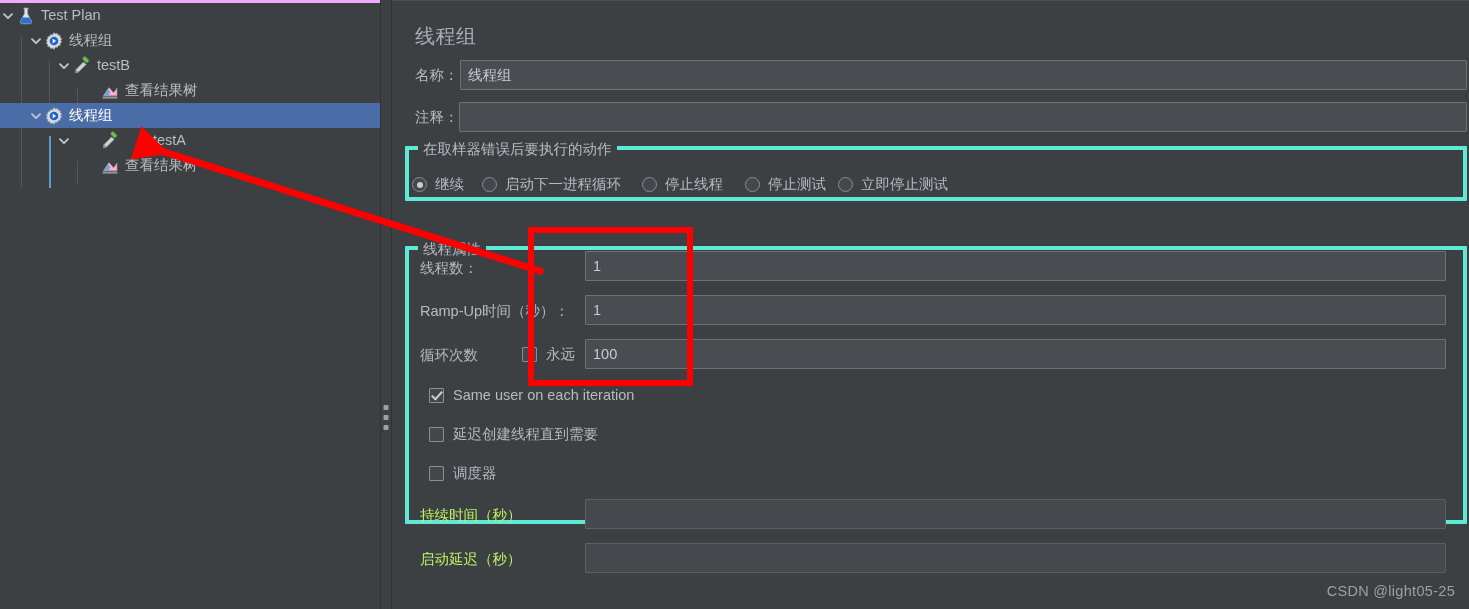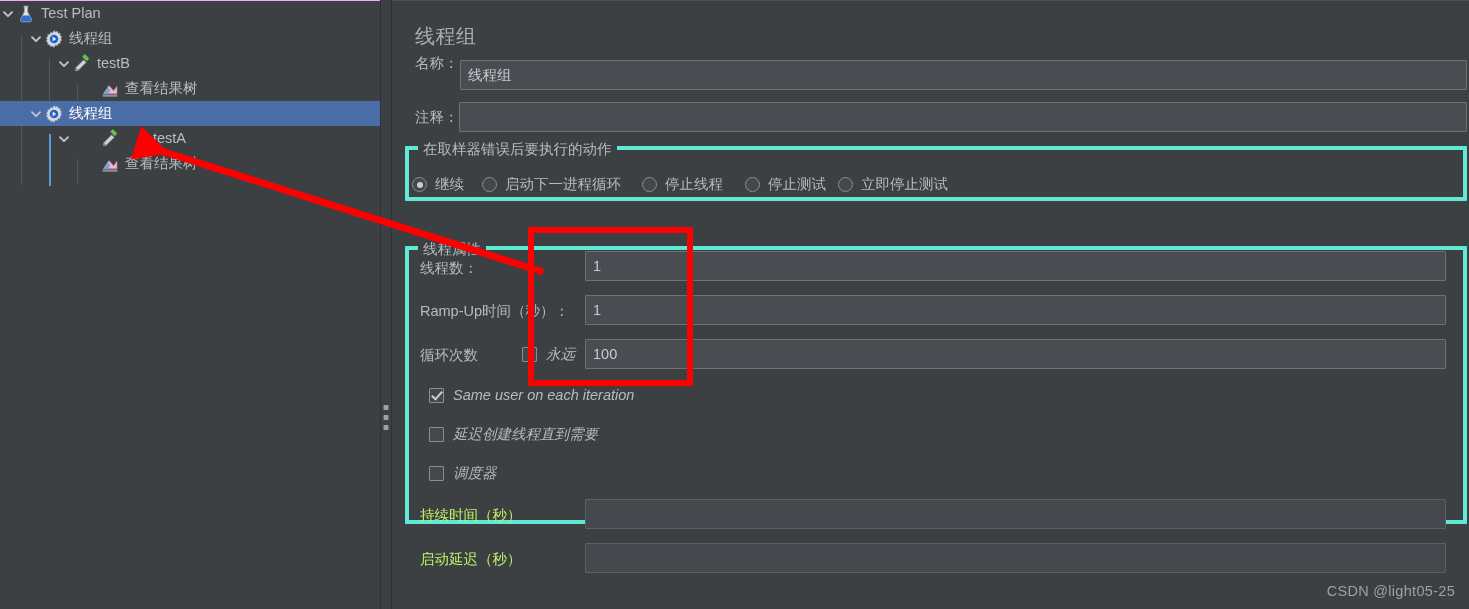--- a/index.html
+++ b/index.html
@@ -19,21 +19,21 @@
     position: absolute; inset: 0;
     background: #3c4043;
     display: flex;
   }
 
   
   #tree-panel {
     width: 380px; height: 491px;
     background: #3c4043;
     position: relative;
-    border-top: 1px solid #f0abfc;
+    border-top: 3px solid #f0abfc;
     box-sizing: border-box;
     overflow: hidden;
   }
   .tree-row {
     position: relative;
     height: 25px;
     display: flex;
     align-items: center;
     font-size: 14.5px;
     color: #b9bdc1;
@@ -179,21 +179,20 @@
     background: #c9ced2;
   }
 
   
   .check-item {
     position: absolute;
     display: flex; align-items: center;
     font-size: 14.5px;
     color: #b6bbbf;
     white-space: nowrap;
-    font-style: italic;
   }
   .check-box {
     width: 15px; height: 15px;
     border: 1px solid #8a8f93;
     background: #44484c;
     margin-right: 9px;
     flex: 0 0 15px;
     position: relative;
     box-sizing: border-box;
     border-radius: 1px;
@@ -350,21 +349,21 @@
       <i></i>
         <i></i>
         <i></i>
     </div>
   </div>
 
   <div id="right-panel">
 
     <div class="panel-title">线程组</div>
 
-    <div class="field-label" style="left:23px; top:53px;">名称：</div>
+    <div class="field-label" style="left:23px; top:65px;">名称：</div>
     <input class="txtinput" type="text" style="left: 68px; top: 59px; width: 1007px;" value="线程组">
 
     <div class="field-label" style="left:23px; top:107px;">注释：</div>
     <input class="txtinput" type="text" style="left: 67px; top: 101px; width: 1008px;" value="">
 
     <div class="groupbox" style="left:13px; top:145px; width:1062px; height:55px;">
       <div class="gb-title">在取样器错误后要执行的动作</div>
     </div>
     <div id="radio-row">
         <div class="radio-item checked" style="left: 20px; top: 174px;">

